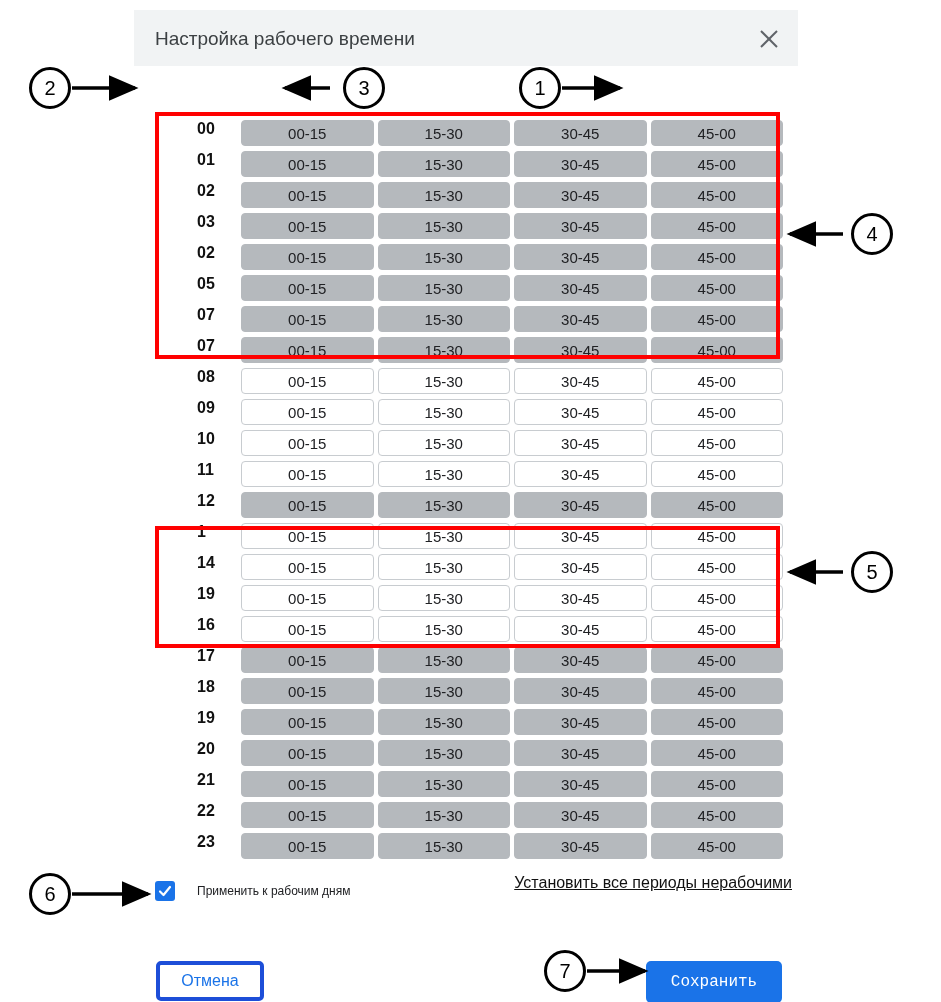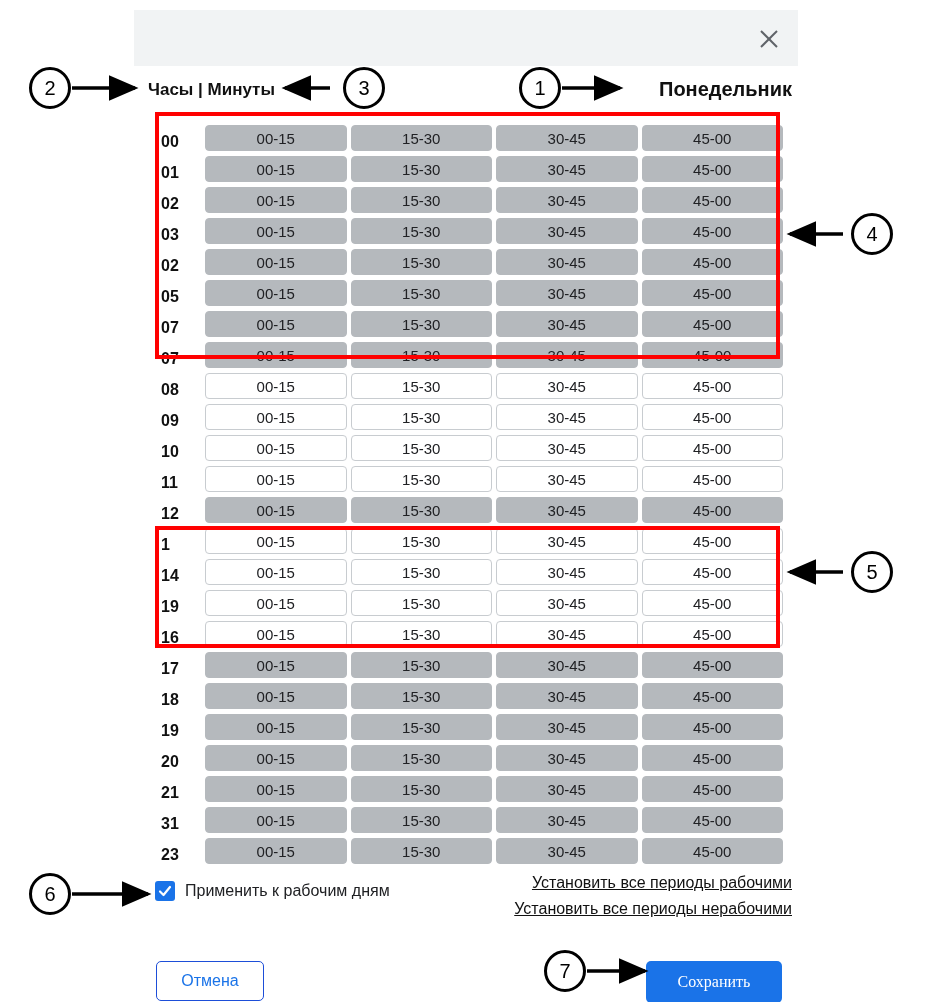--- a/index.html
+++ b/index.html
@@ -82,22 +82,23 @@
 
   
   #grid {
     position: absolute;
     left: 21px;
     top: 110px;
     width: 630px;
   }
   .grid-row {
     display: flex;
-    align-items: flex-end;
+    align-items: flex-start;
     height: 31px;
+    padding-left: 36px;
   }
   .hour-label {
     width: 48px;
     flex: 0 0 48px;
     font-size: 16px;
     font-weight: bold;
     color: #111111;
     text-align: left;
     padding-left: 6px;
     box-sizing: border-box;
@@ -139,22 +140,22 @@
     border-radius: 3px;
     background: #1a73e8;
     display: flex;
     align-items: center;
     justify-content: center;
     cursor: pointer;
     flex: 0 0 20px;
   }
   #apply-checkbox svg { display: block; }
   #apply-label {
-    margin-left: 10px;
-    font-size: 16px;
+    margin-left: 22px;
+    font-size: 12px;
     color: #202124;
     white-space: nowrap;
   }
 
   #bulk-links {
     position: absolute;
     right: 6px;
     top: 864px;
     text-align: right;
   }
@@ -167,21 +168,21 @@
     margin-bottom: 8px;
     white-space: nowrap;
   }
 
   #cancel-btn {
     position: absolute;
     left: 22px;
     top: 951px;
     width: 108px;
     height: 40px;
-    border: 1px solid #1d4ed8;
+    border: 4px solid #1d4ed8;
     border-radius: 5px;
     background: #ffffff;
     color: #1a73e8;
     font-size: 16px;
     font-family: "Liberation Sans", sans-serif;
     cursor: pointer;
     display: flex;
     align-items: center;
     justify-content: center;
     box-sizing: border-box;
@@ -190,21 +191,21 @@
     position: absolute;
     left: 512px;
     top: 951px;
     width: 136px;
     height: 42px;
     border: none;
     border-radius: 5px;
     background: #1a73e8;
     color: #ffffff;
     font-size: 16px;
-    font-family: Liberation Serif, serif;
+    font-family: Liberation Mono, monospace;
     cursor: pointer;
     display: flex;
     align-items: center;
     justify-content: center;
     box-sizing: border-box;
   }
 
   
   #annotations {
     position: absolute;
@@ -234,32 +235,29 @@
     font-family: "Liberation Sans", sans-serif;
     box-sizing: border-box;
   }
 </style>
 </head>
 <body>
 
 <div id="dialog">
 
   <div id="dialog-header">
+    <div id="dialog-title">Настройка рабочего времени</div>
     <div id="close-btn">
       <svg width="26" height="26" viewBox="0 0 26 26">
         <line x1="5" y1="5" x2="21" y2="21" stroke="#5f6368" stroke-width="2"></line>
         <line x1="21" y1="5" x2="5" y2="21" stroke="#5f6368" stroke-width="2"></line>
       </svg>
     </div>
   </div>
 
-  <div id="col-header">
-    <div id="hours-minutes-label">Часы | Минуты</div>
-    <div id="weekday-label">Понедельник</div>
-  </div>
 
   <div id="grid">
       <div class="grid-row">
         <div class="hour-label">00</div>
         <div class="slot off">00-15</div>
         <div class="slot off">15-30</div>
         <div class="slot off">30-45</div>
         <div class="slot off">45-00</div>
       </div>
       <div class="grid-row">
@@ -403,21 +401,21 @@
         <div class="slot off">45-00</div>
       </div>
       <div class="grid-row">
         <div class="hour-label">21</div>
         <div class="slot off">00-15</div>
         <div class="slot off">15-30</div>
         <div class="slot off">30-45</div>
         <div class="slot off">45-00</div>
       </div>
       <div class="grid-row">
-        <div class="hour-label">31</div>
+        <div class="hour-label">22</div>
         <div class="slot off">00-15</div>
         <div class="slot off">15-30</div>
         <div class="slot off">30-45</div>
         <div class="slot off">45-00</div>
       </div>
       <div class="grid-row">
         <div class="hour-label">23</div>
         <div class="slot off">00-15</div>
         <div class="slot off">15-30</div>
         <div class="slot off">30-45</div>
@@ -428,21 +426,20 @@
   <div id="apply-row">
     <div id="apply-checkbox">
       <svg width="14" height="14" viewBox="0 0 14 14">
         <polyline points="2,7.5 5.5,11 12,3" fill="none" stroke="#ffffff" stroke-width="2.2" stroke-linecap="round" stroke-linejoin="round"></polyline>
       </svg>
     </div>
     <div id="apply-label">Применить к рабочим дням</div>
   </div>
 
   <div id="bulk-links">
-    <span class="bulk-link">Установить все периоды рабочими</span>
     <span class="bulk-link">Установить все периоды нерабочими</span>
   </div>
 
   <div id="cancel-btn">Отмена</div>
   <div id="save-btn">Сохранить</div>
 </div>
 
 <div id="annotations">
   <div class="hl-box" style="left:155px; top:112px; width:625px; height:247px;"></div>
   <div class="hl-box" style="left:155px; top:526px; width:625px; height:122px;"></div>

